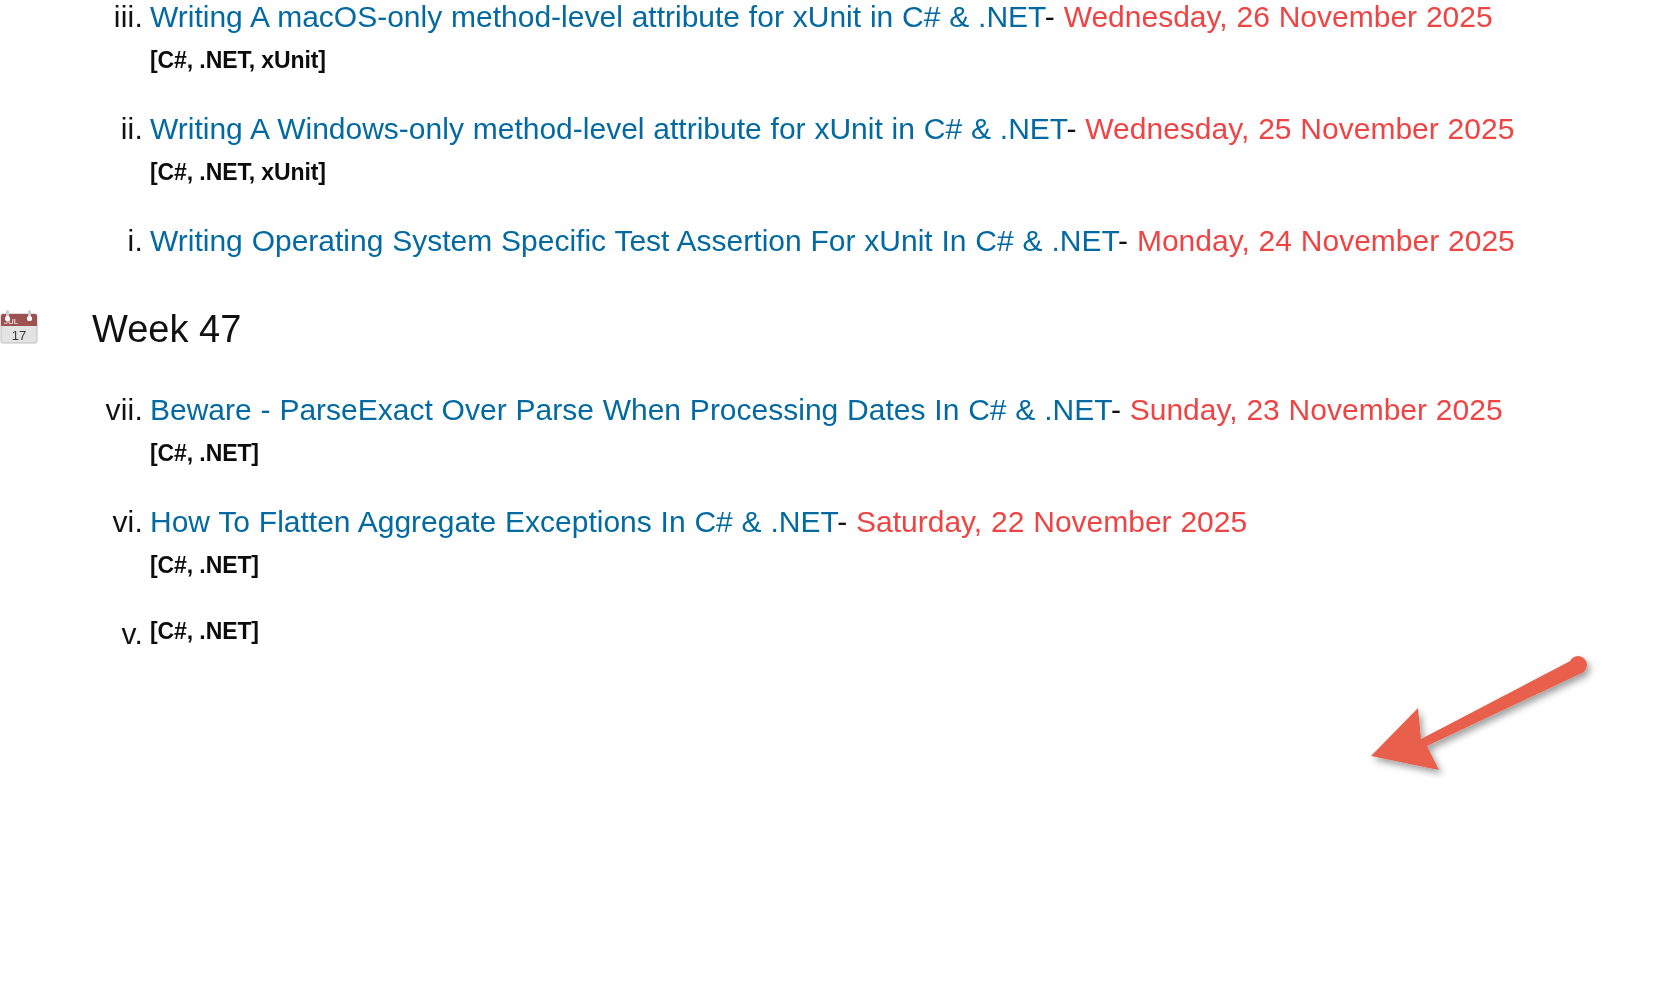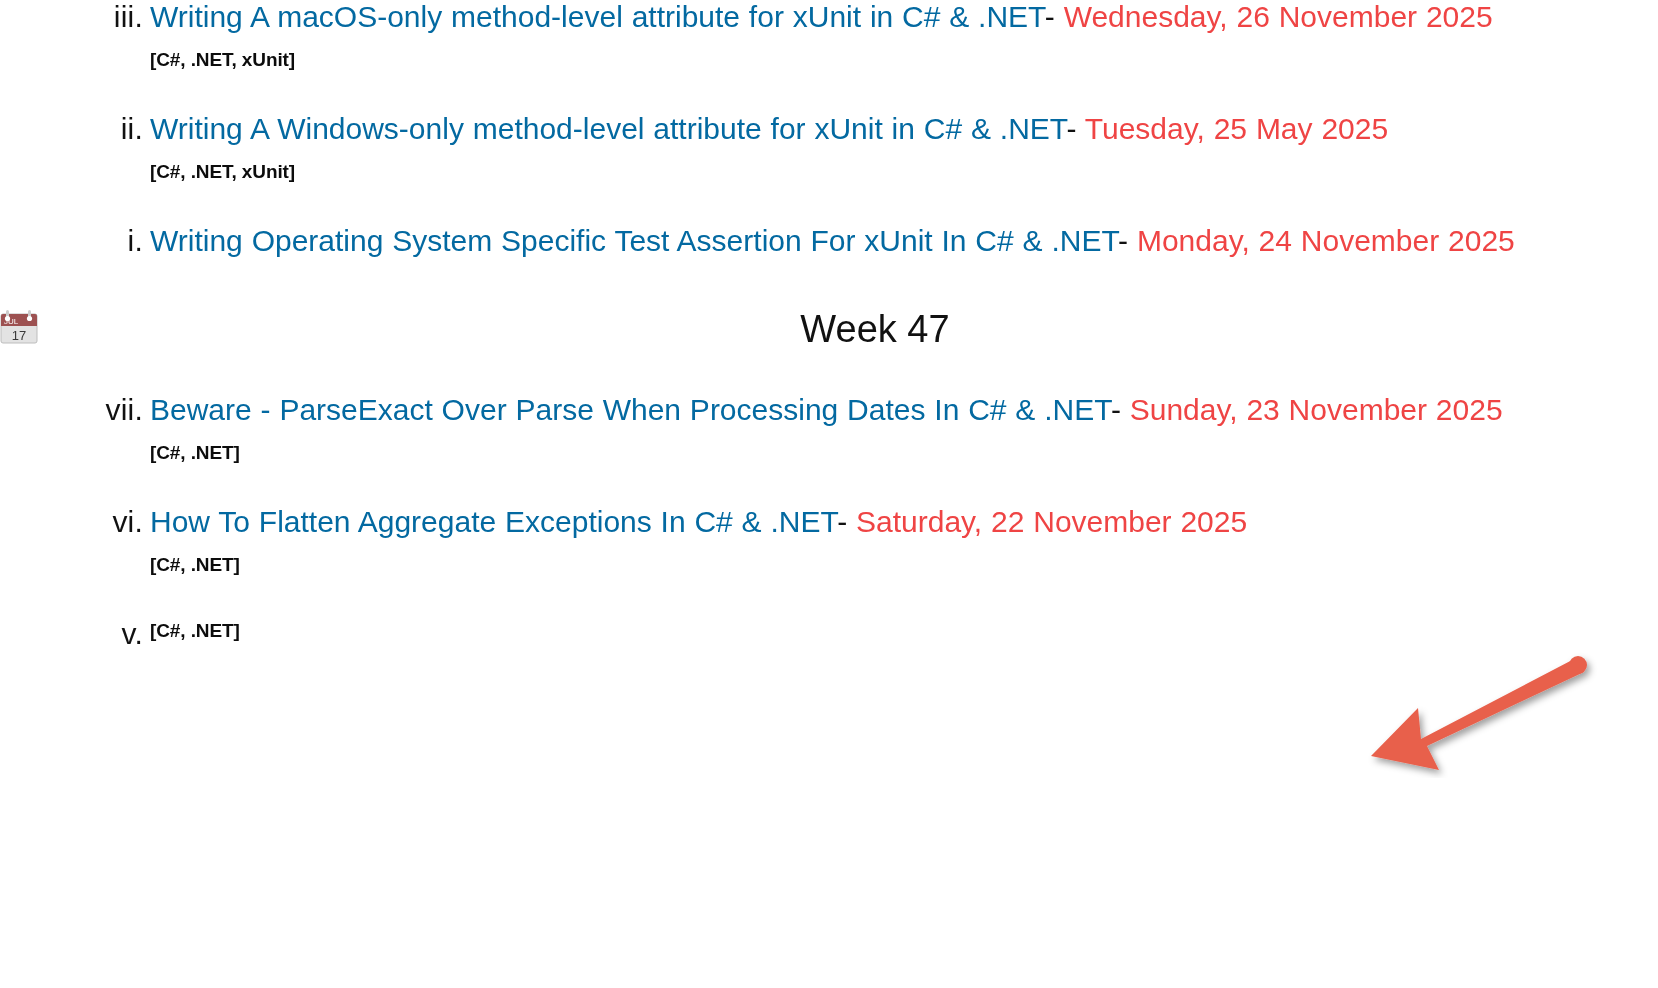--- a/index.html
+++ b/index.html
@@ -65,39 +65,38 @@
 
   .post-sep {
     color: #111111;
   }
 
   .post-date {
     color: #ef4444;
   }
 
   .post-tags {
-    font-size: 19px;
+    font-size: 23px;
     line-height: 40px;
     font-weight: bold;
     color: #0c0c0c;
     margin-top: 1px;
     letter-spacing: -0.1px;
   }
 
   
   .week-heading {
     position: relative;
     padding-left: 92px;
     margin-top: 42px;
     margin-bottom: 34px;
     font-size: 38px;
     line-height: 48px;
     color: #111111;
     font-weight: normal;
-    text-align: center;
   }
 
   .week-heading .cal-emoji {
     position: absolute;
     left: 0;
     top: 4px;
     width: 38px;
     height: 36px;
     display: inline-block;
   }
@@ -126,21 +125,21 @@
       <span class="marker">iii.</span>
       <div class="post-line">
         <a class="post-title" href="#">Writing A macOS-only method-level attribute for xUnit in C# &amp; .NET</a><span class="post-sep">-</span> <span class="post-date">Wednesday, 26 November 2025</span>
       </div>
       <div class="post-tags">[C#, .NET, xUnit]</div>
     </div>
 
     <div class="post-item">
       <span class="marker">ii.</span>
       <div class="post-line">
-        <a class="post-title" href="#">Writing A Windows-only method-level attribute for xUnit in C# &amp; .NET</a><span class="post-sep">-</span> <span class="post-date">Tuesday, 25 May 2025</span>
+        <a class="post-title" href="#">Writing A Windows-only method-level attribute for xUnit in C# &amp; .NET</a><span class="post-sep">-</span> <span class="post-date">Wednesday, 25 November 2025</span>
       </div>
       <div class="post-tags">[C#, .NET, xUnit]</div>
     </div>
 
     <div class="post-item">
       <span class="marker">i.</span>
       <div class="post-line">
         <a class="post-title" href="#">Writing Operating System Specific Test Assertion For xUnit In C# &amp; .NET</a><span class="post-sep">-</span> <span class="post-date">Monday, 24 November 2025</span>
       </div>
     </div>

